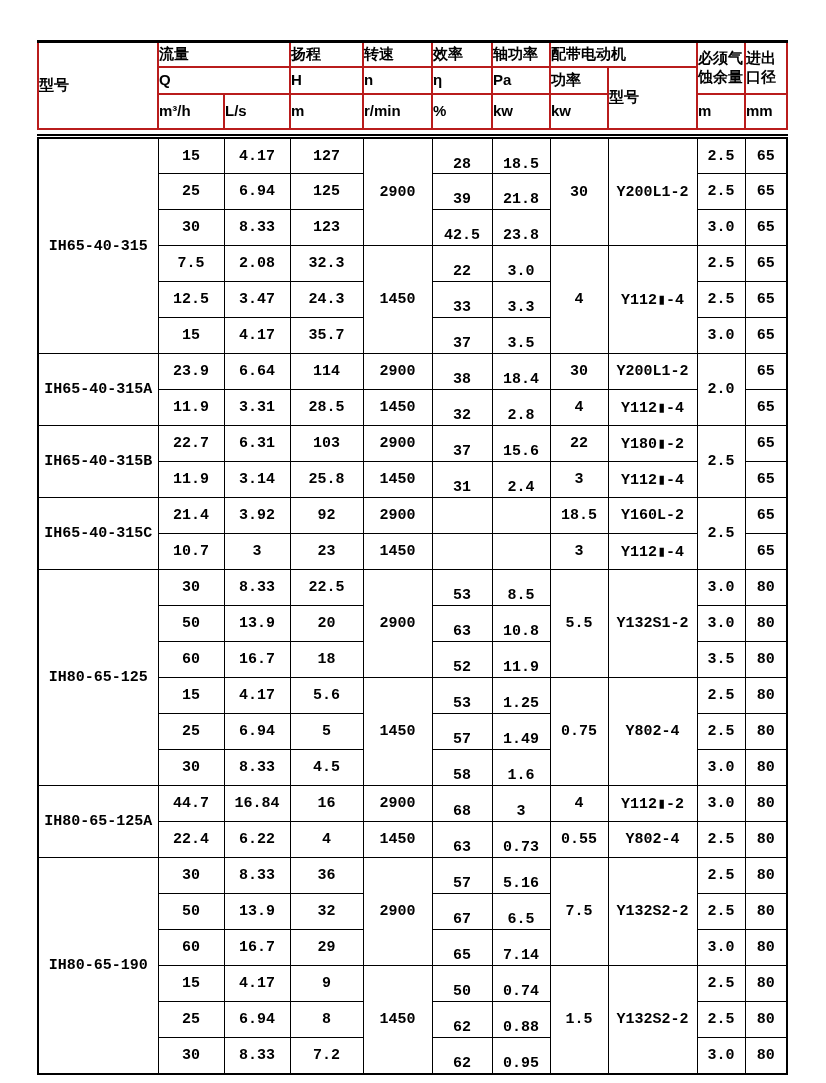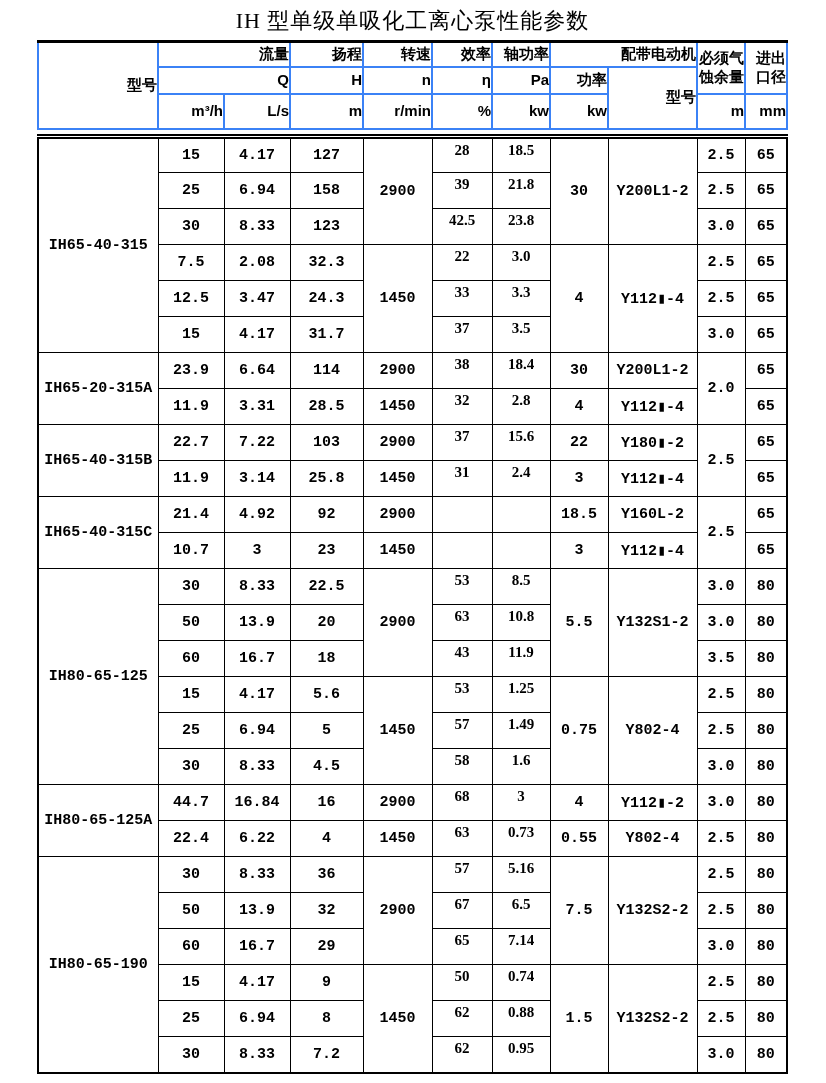--- a/index.html
+++ b/index.html
@@ -28,23 +28,23 @@
   
   #headerTable {
     position: absolute;
     left: 37px;
     top: 40px;
     width: 751px;
     border: 2px solid #000;
     border-top: 3px solid #000;
   }
   #headerTable td {
-    border: 2px solid #3b82f6;
+    border: 2px solid #b91c1c;
     padding: 0;
-    text-align: right;
+    text-align: left;
     vertical-align: middle;
     font-family: "Liberation Sans", "DejaVu Sans", sans-serif;
     font-weight: bold;
     font-size: 15px;
     color: #000;
     line-height: 1.25;
   }
   #headerTable tr.hr1 { height: 25px; }
   #headerTable tr.hr2 { height: 27px; }
   #headerTable tr.hr3 { height: 35px; }
@@ -63,28 +63,27 @@
     padding: 0;
     text-align: center;
     vertical-align: middle;
     font-family: "Liberation Mono", "DejaVu Sans Mono", monospace;
     font-weight: bold;
     font-size: 15px;
     color: #000;
     white-space: nowrap;
     overflow: hidden;
   }
-  #bodyTable td.c-top { vertical-align: top; padding-top: 3px; font-family: Liberation Serif, serif; }
+  #bodyTable td.c-top { vertical-align: top; padding-top: 17px; }
 </style>
 </head>
 <body>
 
 <div class="sheet">
 
-  <div class="doc-title">IH 型单级单吸化工离心泵性能参数</div>
 
   <table id="headerTable">
     <colgroup>
       <col style="width:120px">
         <col style="width:66px">
         <col style="width:66px">
       <col style="width:73px">
         <col style="width:69px">
         <col style="width:60px">
       <col style="width:58px">
@@ -158,21 +157,21 @@
           <td class="c-top">28</td>
           <td class="c-top">18.5</td>
           <td rowspan="3">30</td>
           <td rowspan="3">Y200L1-2</td>
           <td>2.5</td>
           <td>65</td>
         </tr>
         <tr>
           <td>25</td>
           <td>6.94</td>
-          <td>158</td>
+          <td>125</td>
           <td class="c-top">39</td>
           <td class="c-top">21.8</td>
           <td>2.5</td>
           <td>65</td>
         </tr>
         <tr>
           <td>30</td>
           <td>8.33</td>
           <td>123</td>
           <td class="c-top">42.5</td>
@@ -197,28 +196,28 @@
           <td>3.47</td>
           <td>24.3</td>
           <td class="c-top">33</td>
           <td class="c-top">3.3</td>
           <td>2.5</td>
           <td>65</td>
         </tr>
         <tr>
           <td>15</td>
           <td>4.17</td>
-          <td>31.7</td>
+          <td>35.7</td>
           <td class="c-top">37</td>
           <td class="c-top">3.5</td>
           <td>3.0</td>
           <td>65</td>
         </tr>
         <tr>
-          <td rowspan="2">IH65-20-315A</td>
+          <td rowspan="2">IH65-40-315A</td>
           <td>23.9</td>
           <td>6.64</td>
           <td>114</td>
           <td>2900</td>
           <td class="c-top">38</td>
           <td class="c-top">18.4</td>
           <td>30</td>
           <td>Y200L1-2</td>
           <td rowspan="2">2.0</td>
           <td>65</td>
@@ -230,21 +229,21 @@
           <td>1450</td>
           <td class="c-top">32</td>
           <td class="c-top">2.8</td>
           <td>4</td>
           <td>Y112▮-4</td>
           <td>65</td>
         </tr>
         <tr>
           <td rowspan="2">IH65-40-315B</td>
           <td>22.7</td>
-          <td>7.22</td>
+          <td>6.31</td>
           <td>103</td>
           <td>2900</td>
           <td class="c-top">37</td>
           <td class="c-top">15.6</td>
           <td>22</td>
           <td>Y180▮-2</td>
           <td rowspan="2">2.5</td>
           <td>65</td>
         </tr>
         <tr>
@@ -254,21 +253,21 @@
           <td>1450</td>
           <td class="c-top">31</td>
           <td class="c-top">2.4</td>
           <td>3</td>
           <td>Y112▮-4</td>
           <td>65</td>
         </tr>
         <tr>
           <td rowspan="2">IH65-40-315C</td>
           <td>21.4</td>
-          <td>4.92</td>
+          <td>3.92</td>
           <td>92</td>
           <td>2900</td>
           <td class="c-top"></td>
           <td class="c-top"></td>
           <td>18.5</td>
           <td>Y160L-2</td>
           <td rowspan="2">2.5</td>
           <td>65</td>
         </tr>
         <tr>
@@ -301,21 +300,21 @@
           <td>20</td>
           <td class="c-top">63</td>
           <td class="c-top">10.8</td>
           <td>3.0</td>
           <td>80</td>
         </tr>
         <tr>
           <td>60</td>
           <td>16.7</td>
           <td>18</td>
-          <td class="c-top">43</td>
+          <td class="c-top">52</td>
           <td class="c-top">11.9</td>
           <td>3.5</td>
           <td>80</td>
         </tr>
         <tr>
           <td>15</td>
           <td>4.17</td>
           <td>5.6</td>
           <td rowspan="3">1450</td>
           <td class="c-top">53</td>

